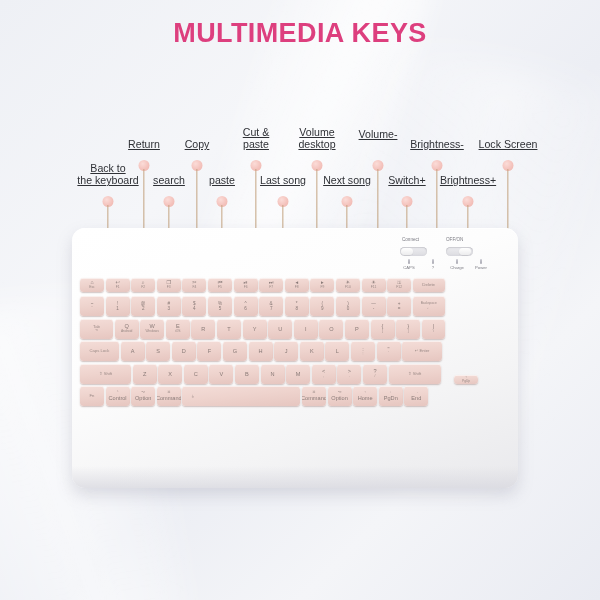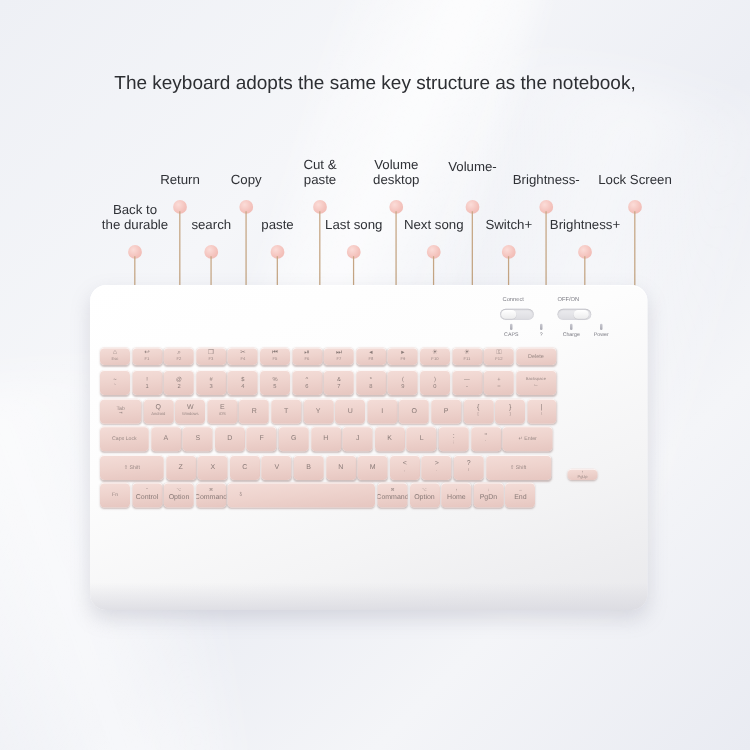--- a/index.html
+++ b/index.html
@@ -36,21 +36,21 @@
     position:absolute;top:56px;left:0;width:600px;text-align:center;
     font-size:15.2px;line-height:22px;color:#2d2f33;
   }
   .subline span{display:block;}
 
   
   .callout{position:absolute;}
   .callout .lbl{
     position:absolute;transform:translateX(-50%);
     font-size:10.6px;line-height:12.4px;color:#2f3136;
-    white-space:nowrap;text-align:center;
+    white-space:nowrap;text-align:center;text-decoration:underline;
   }
   .callout .lbl.two{white-space:normal;width:86px;}
   .callout .dot{
     position:absolute;width:11px;height:11px;border-radius:50%;
     background:radial-gradient(circle at 38% 34%,#fbdcd8 0%,#f4c3bd 55%,#eeb4ad 100%);
     transform:translateX(-50%);
   }
   .callout .stem{
     position:absolute;width:1.3px;
     background:linear-gradient(180deg,#c6a684 0%,#bfa07d 70%,#b79878 100%);
@@ -123,27 +123,27 @@
 </style>
 </head>
 <body>
 
 <div id="stage">
 
   <div class="sheen sheen1"></div>
   <div class="sheen sheen2"></div>
   <div class="sheen sheen3"></div>
 
+  <div class="headline">MULTIMEDIA KEYS</div>
   <div class="subline">
-    <span>The keyboard adopts the same key structure as the notebook,</span>
   </div>
 
   <div id="callouts">
       <div class="callout">
-        <div class="lbl two" style="left: 108px; top: 162px; text-align: center;"><span>Back to</span><br><span>the durable</span></div>
+        <div class="lbl two" style="left: 108px; top: 162px; text-align: center;"><span>Back to</span><br><span>the keyboard</span></div>
         <div class="dot" style="left: 108px; top: 196px;"></div>
         <div class="stem" style="left: 108px; top: 205px; height: 87px;"></div>
       </div>
       <div class="callout">
         <div class="lbl" style="left: 144px; top: 138px;"><span>Return</span></div>
         <div class="dot" style="left: 144px; top: 160px;"></div>
         <div class="stem" style="left: 144px; top: 169px; height: 123px;"></div>
       </div>
       <div class="callout">
         <div class="lbl" style="left: 169px; top: 174px;"><span>search</span></div>

